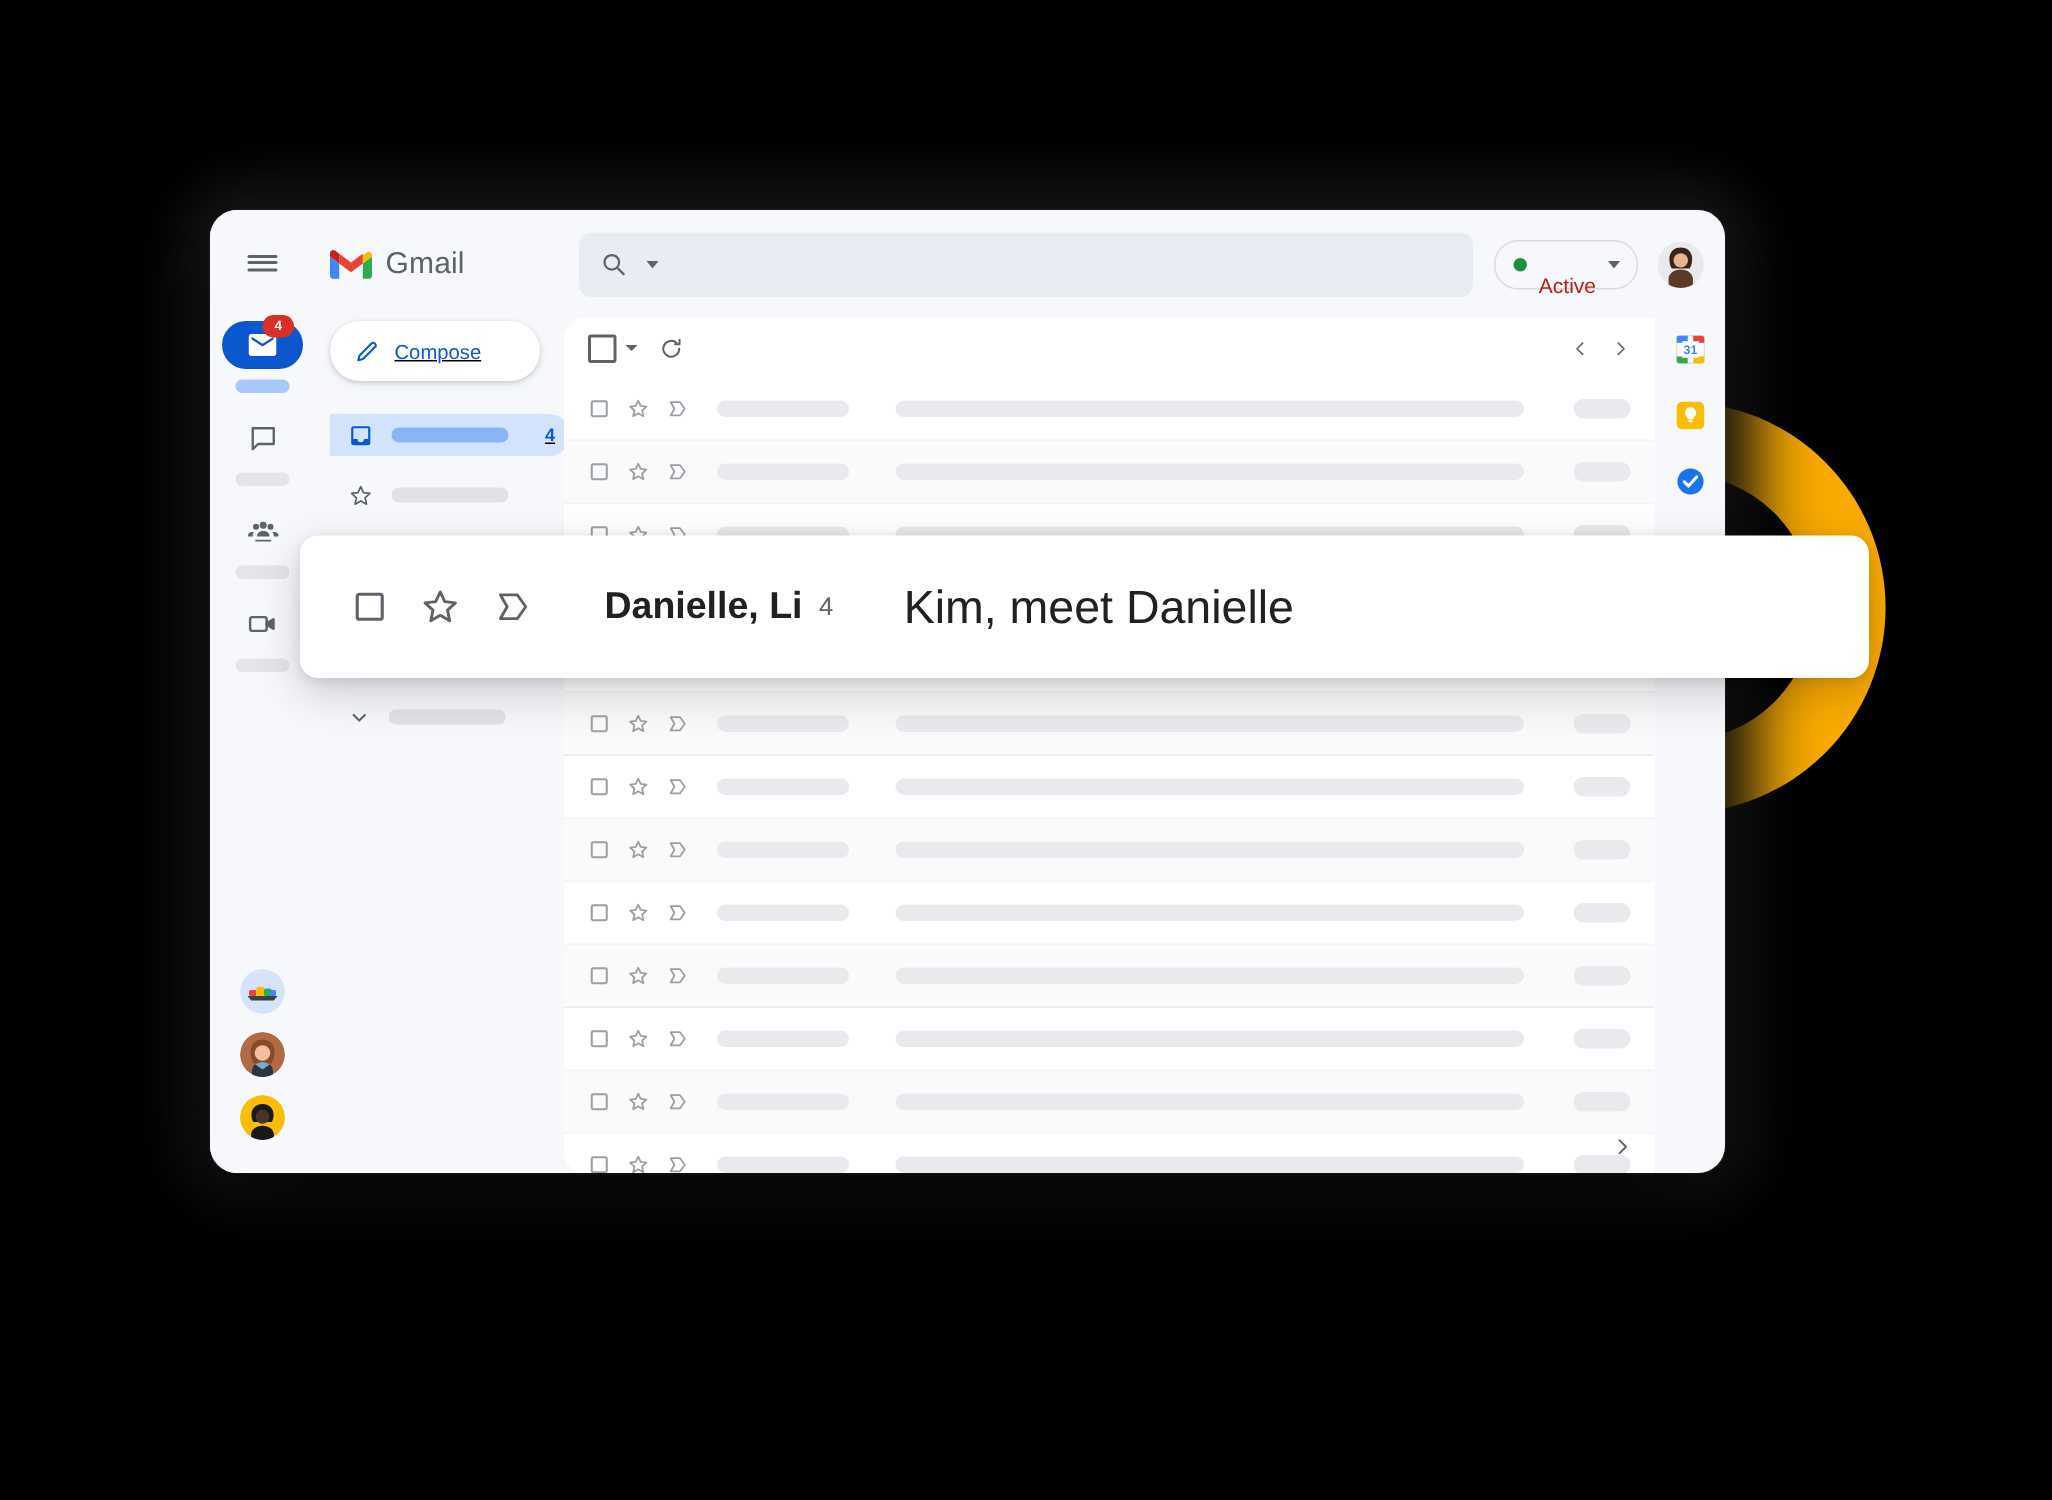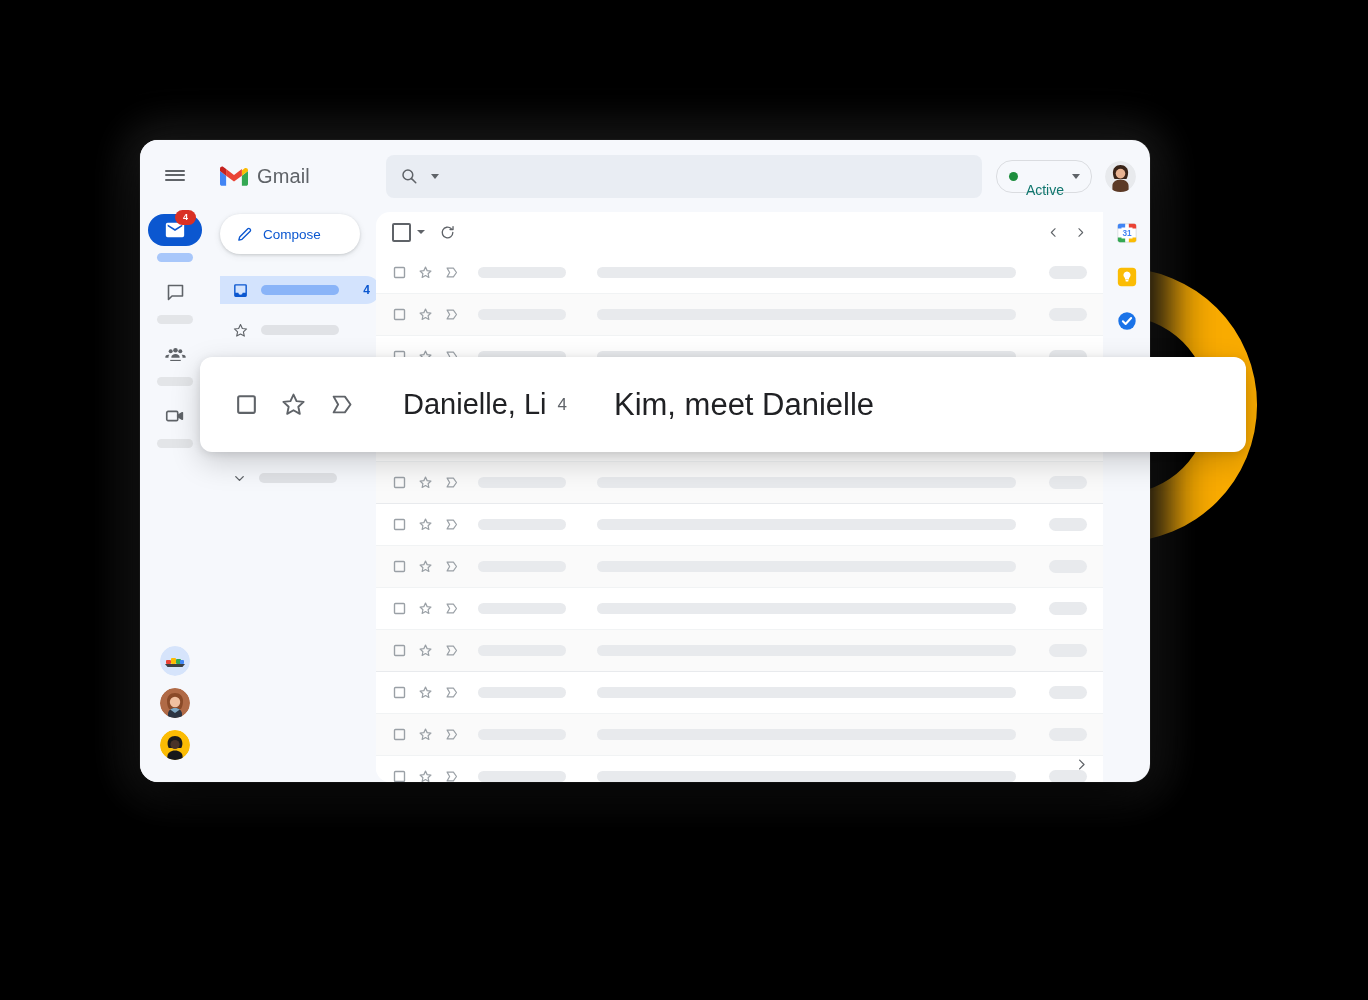--- a/index.html
+++ b/index.html
@@ -53,28 +53,28 @@
   .search input{border:0;background:transparent;outline:none;flex:1;font-size:15.5px;color:#3c4043;
                 font-family:inherit;min-width:0;}
   .search input::placeholder{color:#5f6368;}
   .caret-dn{width:0;height:0;border-left:4.5px solid transparent;border-right:4.5px solid transparent;
             border-top:5px solid #5f6368;}
 
   .topright{margin-left:auto;display:flex;align-items:center;gap:13px;}
   .status-pill{height:31px;border:1px solid #dadce0;border-radius:16px;display:flex;align-items:center;
                gap:8px;padding:0 11px 0 12px;cursor:pointer;background:#f6f8fc;}
   .dot{width:9px;height:9px;border-radius:50%;background:#1e8e3e;}
-  .status-txt{font-size:14px;color:#0f766e;margin-top:28px;}
+  .status-txt{font-size:14px;color:#b91c1c;margin-top:28px;}
   .me{width:31px;height:31px;border-radius:50%;overflow:hidden;cursor:pointer;}
 
   
   .body{flex:1;display:flex;min-height:0;}
 
   
-  .nav{width:152px;flex:0 0 152px;padding-left:10px;padding-top:2px;}
+  .nav{width:152px;flex:0 0 152px;padding-left:10px;padding-top:2px;text-decoration:underline;}
   .compose{width:124px;height:40px;background:#fff;border-radius:20px;display:flex;align-items:center;
            gap:10px;padding-left:16px;box-shadow:0 1px 3px rgba(60,64,67,.2),0 2px 6px 1px rgba(60,64,67,.07);
            cursor:pointer;margin-bottom:22px;}
   .compose-label{font-size:13.5px;color:#0b57d0;}
   .nav-item{height:28px;display:flex;align-items:center;gap:12px;padding-left:12px;border-radius:0 14px 14px 0;
             margin-bottom:12px;width:148px;cursor:pointer;}
   .nav-item.sel{background:#d3e3fd;}
   .nav-sk{height:10px;border-radius:5px;background:#e0e2e6;width:78px;}
   .nav-item.sel .nav-sk{background:#8ab4f8;}
   .nav-count{font-size:12px;color:#0b57d0;font-weight:700;margin-left:auto;margin-right:10px;}
@@ -103,21 +103,21 @@
   .app{width:22px;height:22px;cursor:pointer;}
 
   
   .card{
     position:absolute;left:200px;top:357px;width:978px;height:95px;
     background:#fff;border-radius:12px;display:flex;align-items:center;
     padding:0 34px;gap:0;
     box-shadow:0 10px 30px rgba(0,0,0,.18),0 2px 8px rgba(0,0,0,.10);
   }
   .card-icons{display:flex;align-items:center;gap:21px;}
-  .card-from{font-size:29px;color:#202124;margin-left:48px;white-space:nowrap;}
+  .card-from{font-size:25px;color:#202124;margin-left:48px;white-space:nowrap;font-weight:bold;}
   .card-cnt{font-size:17px;color:#5f6368;margin-left:11px;}
   .card-subj{font-size:31px;color:#202124;margin-left:47px;white-space:nowrap;}
   .card-note{font-size:23px;font-weight:700;color:#e8710a;margin-left:44px;white-space:nowrap;}
 </style>
 </head>
 <body>
 
 <div class="stage">
 
   <div class="arc-wrap">

